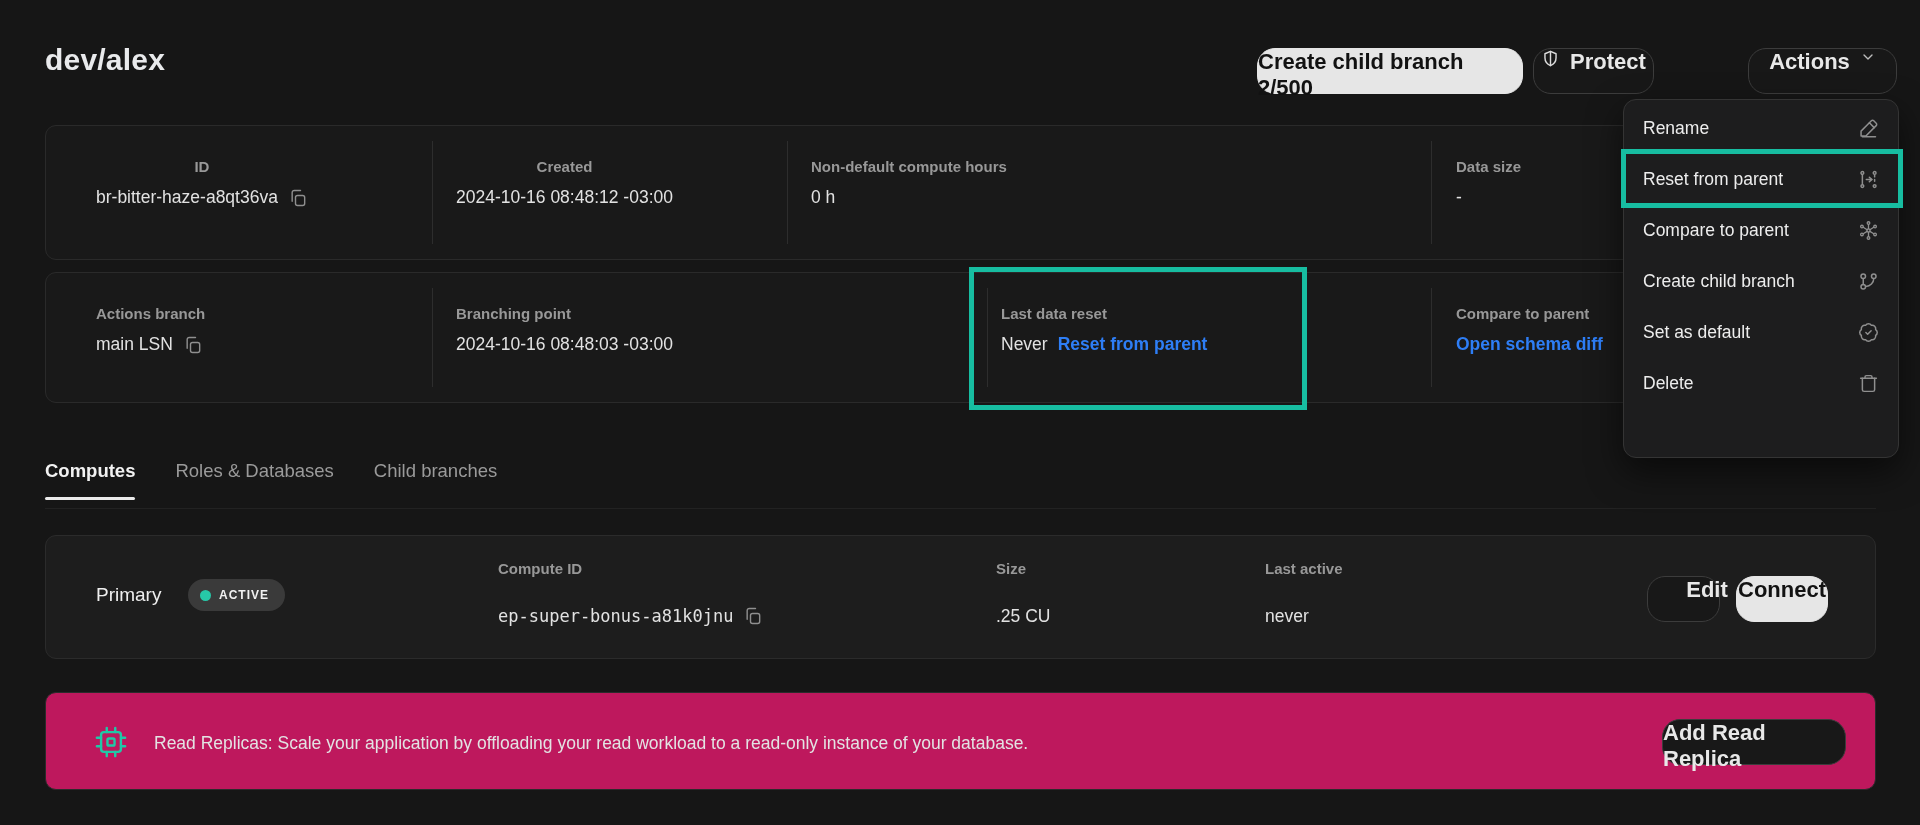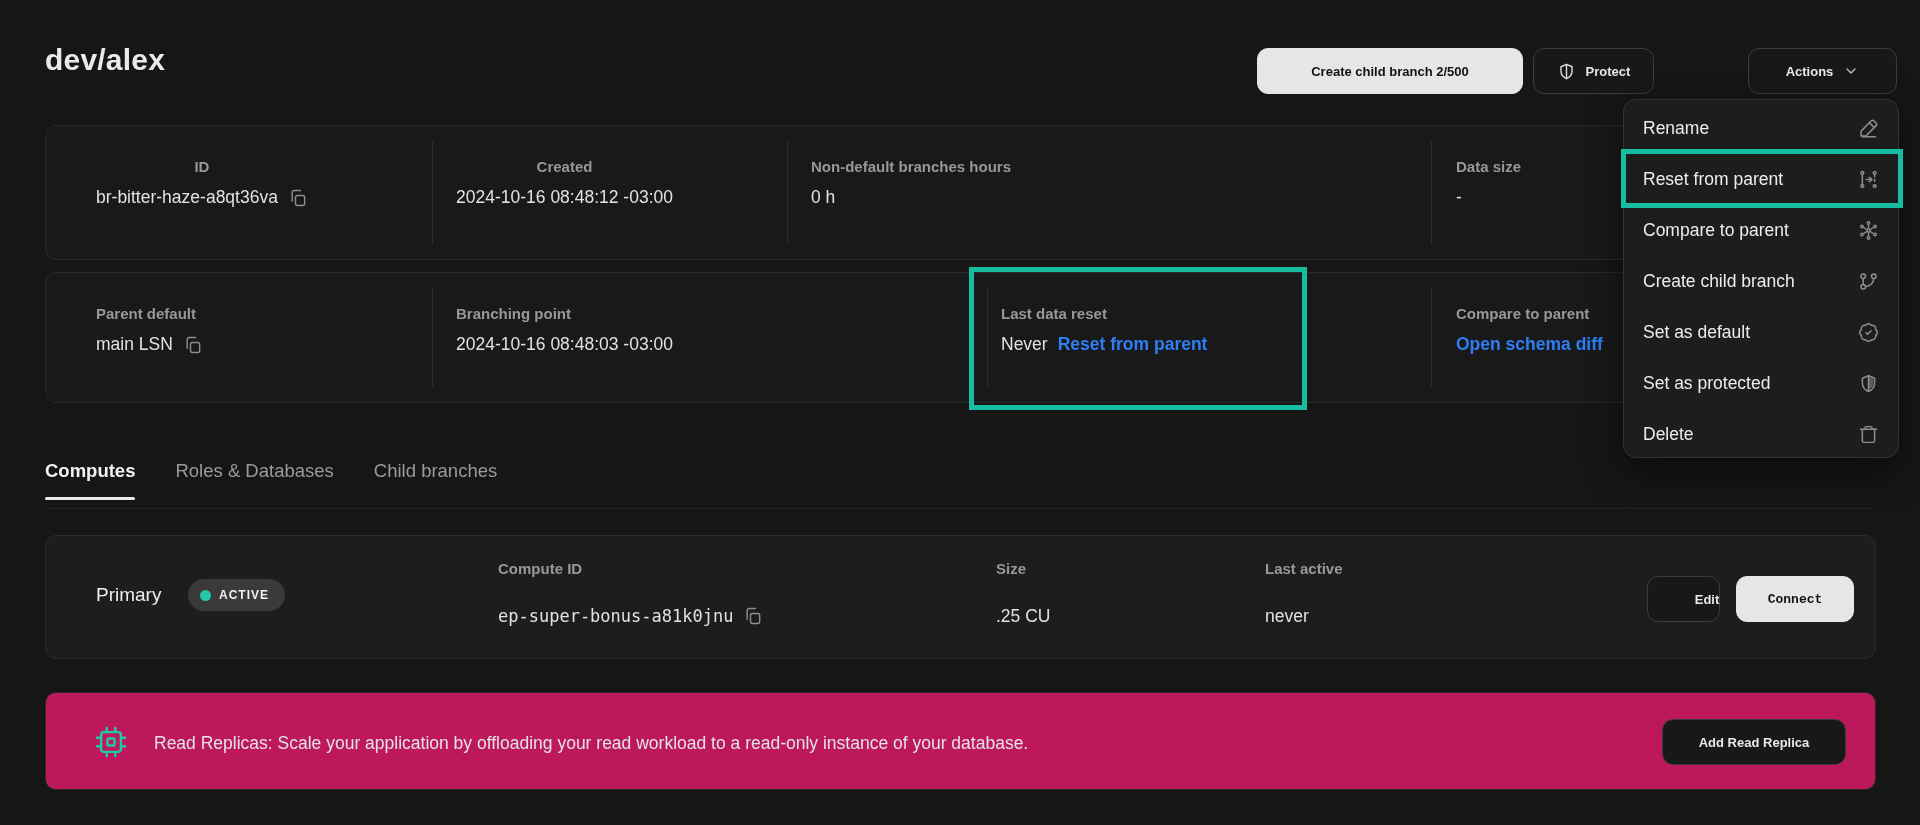--- a/index.html
+++ b/index.html
@@ -4,21 +4,21 @@
 <style>
   * { margin:0; padding:0; box-sizing:border-box; }
   html,body { background:#101010; }
   .canvas {
     position:relative; width:1920px; height:825px; overflow:hidden;
     background:#161616; font-family:"Liberation Sans", sans-serif;
     color:#e4e4e4; -webkit-font-smoothing:antialiased;
   }
   
   .page-title { position:absolute; left:45px; top:43px; font-size:30px; font-weight:700; color:#e9eaec; letter-spacing:.2px; }
-  .btn { display:flex; align-items:center; justify-content:center; gap:10px; height:46px; border-radius:11px; font-size:13px; font-weight:600; cursor:pointer; }
+  .btn { display:flex; justify-content:center; gap:10px; height:46px; border-radius:18px; font-size:22px; font-weight:600; cursor:pointer; }
   .btn-light { background:#e6e6e6; color:#121212; border:1px solid #e6e6e6; }
   .btn-dark  { background:#181818; color:#e8e8e8; border:1px solid #3c3c3c; }
   .hdr-create  { position:absolute; left:1257px; top:48px; width:266px; }
   .hdr-protect { position:absolute; left:1533px; top:48px; width:121px; }
   .hdr-actions { position:absolute; left:1748px; top:48px; width:149px; }
   .icon { display:inline-flex; flex:none; }
   .icon svg { display:block; }
   
   .card { position:absolute; left:45px; width:1831px; background:#191919; border:1px solid #2a2a2a; border-radius:11px; }
   .card-1 { top:125px; height:135px;text-align:center; }
@@ -42,21 +42,21 @@
   .compute-card { position:absolute; left:45px; top:535px; width:1831px; height:124px; background:#1d1d1d; border:1px solid #2b2b2b; border-radius:11px; }
   .compute-name { position:absolute; left:50px; top:48px; font-size:19px; color:#eeeeee; }
   .status-badge { position:absolute; left:142px; top:43px; height:32px; padding:0 16px 0 12px; display:flex; align-items:center; gap:8px; background:#3a3a3a; border-radius:16px; }
   .status-dot { width:11px; height:11px; border-radius:50%; background:#27c8a8; }
   .status-text { font-size:12px; font-weight:700; letter-spacing:1px; color:#f1f1f1; }
   .c-col { position:absolute; top:24px; }
   .c-label { font-size:15px; color:#989898; font-weight:600; }
   .c-value { margin-top:29px; font-size:17.5px; color:#e2e2e2; display:flex; align-items:center; gap:10px; white-space:nowrap; }
   .mono { font-family:"DejaVu Sans Mono", monospace; font-size:17px; }
   .btn-edit    { position:absolute; left:1601px; top:40px; width:73px;padding-left:47px; }
-  .btn-connect { position:absolute; left:1690px; top:40px; width:118px;font-family:Liberation Mono, monospace; }
+  .btn-connect { position:absolute; left:1690px; top:40px; width:92px; }
   
   .banner { position:absolute; left:45px; top:692px; width:1831px; height:98px; background:#be185d; border:1px solid #2b2b2b; border-radius:11px; }
   .banner-icon { position:absolute; left:48px; top:32px; color:#1fc9a7; }
   .banner-text { position:absolute; left:108px; top:40px; font-size:17.5px; color:#e3e3e3; }
   .banner-btn { position:absolute; left:1616px; top:26px; width:184px; height:46px; }
   
   .menu { position:absolute; left:1623px; top:99px; width:276px; height:359px; background:#1d1d1e; border:1px solid #343434; border-radius:13px; box-shadow:0 14px 34px rgba(0,0,0,.55); z-index:10; padding-top:3px; }
   .menu-item { height:51px; display:flex; align-items:center; justify-content:space-between; padding:0 19px; cursor:pointer; }
   .menu-label { font-size:17.5px; color:#ededed; }
   .menu-ic { color:#8f8f8f; }
@@ -104,35 +104,35 @@
               <path d="M5 16V5.5A2.5 2.5 0 0 1 7.5 3H15"></path>
             </svg>
         </span>
       </div>
     </div>
     <div class="info-col" style="left:410px">
       <div class="info-label">Created</div>
       <div class="info-value">2024-10-16 08:48:12 -03:00</div>
     </div>
     <div class="info-col" style="left:765px">
-      <div class="info-label">Non-default branches hours</div>
+      <div class="info-label">Non-default compute hours</div>
       <div class="info-value">0 h</div>
     </div>
     <div class="info-col" style="left:1410px">
       <div class="info-label">Data size</div>
       <div class="info-value">-</div>
     </div>
   </div>
 
   <div class="card card-2">
     <div class="vdiv" style="left:386px"></div>
     <div class="vdiv" style="left:941px"></div>
     <div class="vdiv" style="left:1385px"></div>
     <div class="info-col" style="left:50px">
-      <div class="info-label">Parent default</div>
+      <div class="info-label">Actions branch</div>
       <div class="info-value">
           <span>main LSN</span>
         <span class="copy-btn">
           <svg width="20" height="20" viewBox="0 0 24 24" fill="none" stroke="currentColor" stroke-width="1.7" stroke-linecap="round" stroke-linejoin="round">
               <rect x="9" y="9" width="11" height="12" rx="2.5"></rect>
               <path d="M5 16V5.5A2.5 2.5 0 0 1 7.5 3H15"></path>
             </svg>
         </span>
       </div>
     </div>
@@ -268,30 +268,20 @@
     <div class="menu-item">
       <span class="menu-label">Set as default</span>
       <span class="menu-ic icon">
         <svg width="21" height="21" viewBox="0 0 24 24" fill="none" stroke="currentColor" stroke-width="1.7" stroke-linecap="round" stroke-linejoin="round">
             <path d="M3.85 8.62a4 4 0 0 1 4.78-4.77 4 4 0 0 1 6.74 0 4 4 0 0 1 4.78 4.78 4 4 0 0 1 0 6.74 4 4 0 0 1-4.77 4.78 4 4 0 0 1-6.75 0 4 4 0 0 1-4.78-4.77 4 4 0 0 1 0-6.76Z"></path>
             <path d="m9 12 2 2 4-4"></path>
           </svg>
       </span>
     </div>
     <div class="menu-item">
-      <span class="menu-label">Set as protected</span>
-      <span class="menu-ic icon">
-        <svg width="21" height="21" viewBox="0 0 24 24" fill="none" stroke="currentColor" stroke-width="1.7" stroke-linecap="round" stroke-linejoin="round">
-            <path d="M12 3l7 3v5c0 5-3.5 8.5-7 10-3.5-1.5-7-5-7-10V6z"></path>
-            <path d="M12 3v18" fill="none"></path>
-            <path d="M12 4.2l5.5 2.4v4.6c0 4-2.7 6.9-5.5 8.2z" fill="currentColor" stroke="none" opacity=".55"></path>
-          </svg>
-      </span>
-    </div>
-    <div class="menu-item">
       <span class="menu-label">Delete</span>
       <span class="menu-ic icon">
         <svg width="21" height="21" viewBox="0 0 24 24" fill="none" stroke="currentColor" stroke-width="1.7" stroke-linecap="round" stroke-linejoin="round">
             <path d="M3 6h18"></path>
             <path d="M19 6v13a2 2 0 0 1-2 2H7a2 2 0 0 1-2-2V6"></path>
             <path d="M8 6V4.5A1.5 1.5 0 0 1 9.5 3h5A1.5 1.5 0 0 1 16 4.5V6"></path>
           </svg>
       </span>
     </div>
 

